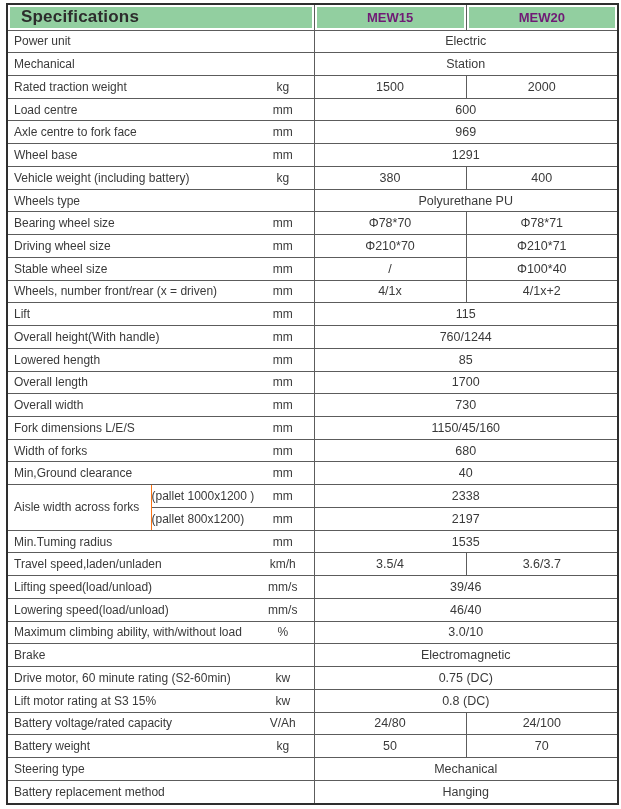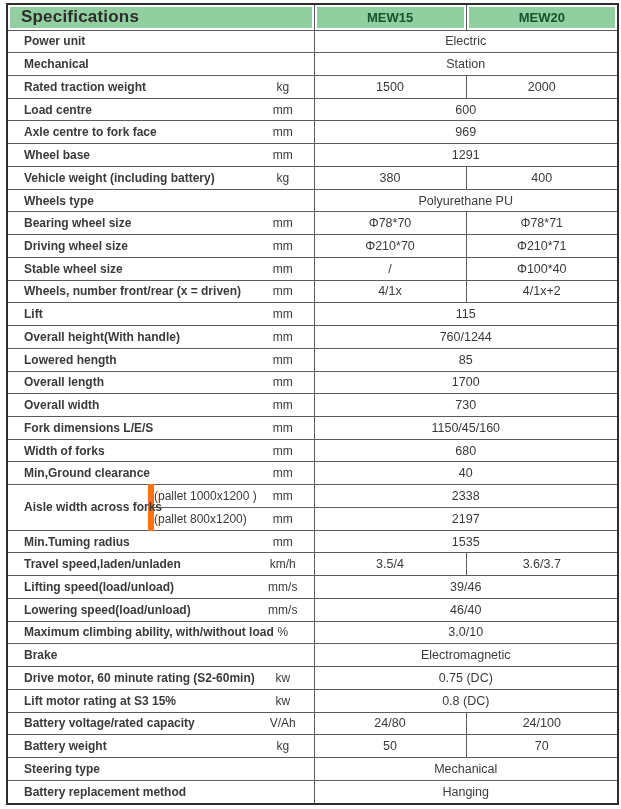--- a/index.html
+++ b/index.html
@@ -50,30 +50,29 @@
     font-weight: bold;
     color: #2c2c2c;
     letter-spacing: 0.2px;
   }
   th.model {
     background: #92cfa0;
     box-shadow: inset 0 0 0 2px #ffffff;
     text-align: center;
     font-size: 13px;
     font-weight: bold;
-    color: #14532d;
+    color: #701a75;
   }
   td.name {
     text-align: left;
-    padding-left: 16px;
+    padding-left: 6px;
     font-size: 12px;
     border-right: none;
-    font-weight: bold;
-  }
-  td.name.grouped { border-right: 6px solid #f97316; }
+  }
+  td.name.grouped { border-right: 1px solid #f97316; }
   td.sub {
     text-align: left;
     font-size: 12px;
     border-right: none;
   }
   td.unit {
     text-align: center;
     font-size: 12px;
     border-left: none;
   }

